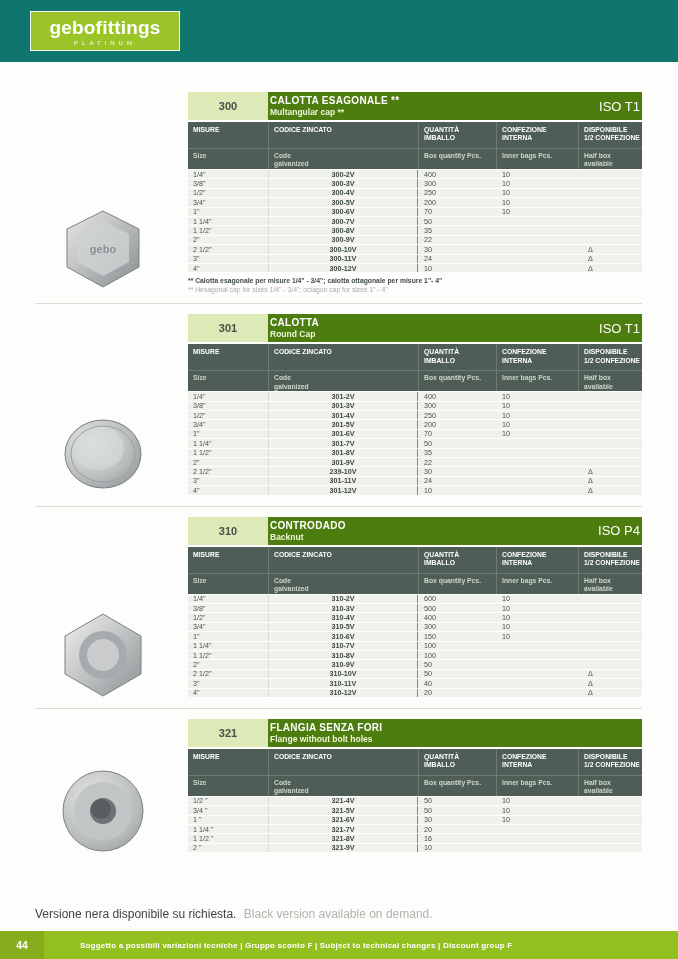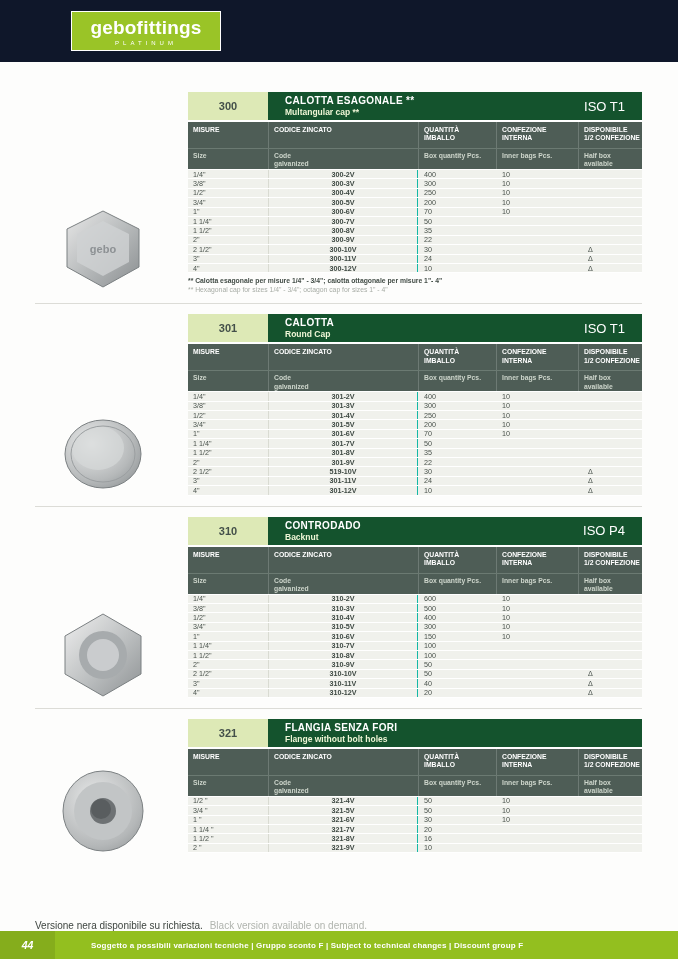--- a/index.html
+++ b/index.html
@@ -1,38 +1,38 @@
 <!DOCTYPE html>
 <html><head>
 <meta charset="utf-8">
 <style>
   * { margin:0; padding:0; box-sizing:border-box; }
   html,body { background:#e9e9e9; }
   body { font-family:"Liberation Sans", sans-serif; }
   .page { width:678px; height:959px; position:relative; overflow:hidden; background:#fdfdfc; margin:0 auto; }
 
   
-  .page-header { height:62px; background:#0f172a; display:flex; align-items:center;padding-left:41px; }
+  .page-header { height:62px; background:#0f766e; display:flex; align-items:center; }
   .logo { margin-left:30px; width:150px; border:1px solid #ffffff; background:#9ac427; padding:6px 8px 4px; text-align:center; }
   .logo-text { color:#fff; font-weight:bold; font-size:19px; line-height:1; letter-spacing:.2px; }
   .logo-sub { color:#fff; font-size:6px; letter-spacing:4px; margin-top:3px; }
   .titles { margin-left:18px; padding-left:14px; border-left:1px solid rgba(255,255,255,.85); color:#fff; }
   .t-it { font-size:11.5px; font-weight:bold; letter-spacing:.4px; }
   .t-en { font-size:10.5px; font-weight:bold; margin-top:3px; letter-spacing:.3px; }
 
   
   .sections { padding:0 36px 0 35px; }
   .section { display:flex; margin-top:10px; padding-top:10px; border-top:1px solid #dcdcd7; }
   .section:first-child { margin-top:30px; padding-top:0; border-top:none; }
   .img-col { width:135px; display:flex; align-items:flex-end; justify-content:center; padding-top:8px; }
   .tbl { flex:1;margin-left:18px; }
 
   .titlebar { display:flex; height:28px; }
   .num { width:80px; background:#dde9b6; color:#44504a; font-weight:bold; font-size:11px; display:flex; align-items:center; justify-content:center; }
-  .namebar { flex:1; background:#14532d; display:flex; align-items:center; justify-content:space-between; padding:0 17px; }
+  .namebar { flex:1; background:#4d7c0f; display:flex; align-items:center; justify-content:space-between; padding:0 2px; }
   .name-it { color:#fff; font-weight:bold; font-size:10px; letter-spacing:.3px; }
   .name-en { color:#eef6d6; font-weight:bold; font-size:8.5px; margin-top:1px; }
   .iso { color:#fff; font-weight:normal; font-size:13px; }
 
   .hrow { display:flex; background:#4e5d56; color:#fff; }
   .hrow-it { height:28px; border-top:2px solid #fff; }
   .hrow-en { height:22px; border-top:1px solid #6b7a72; border-bottom:1px solid #fff; }
   .hc { white-space:pre-line; line-height:1.25; padding:4px 0 0 5px; font-size:6.8px; font-weight:bold; }
   .hrow-it .hc { color:#fff; }
   .hrow-en .hc { color:#cdd5cb; padding-top:3px; }
@@ -45,25 +45,25 @@
   .dc.c0 { padding-left:5px; }
   .dc.c1 { text-align:center; font-weight:bold; color:#3e4943; border-left:1px solid #d9dbd2; border-right:1px solid #14b8a6; height:100%; display:flex; align-items:center; justify-content:center; }
   .dc.c2 { padding-left:6px; }
   .dc.c3 { padding-left:6px; }
   .dc.c4 { padding-left:10px; }
 
   .fn-it { font-size:6.8px; font-weight:bold; color:#424c46; margin-top:4px; }
   .fn-en { font-size:6.8px; color:#a8ada6; margin-top:2px; }
 
   
-  .note { position:absolute; left:35px; bottom:28px; font-size:10px;text-align:right; }
+  .note { position:absolute; left:35px; bottom:38px; font-size:12px;text-align:right; }
   .note-it { color:#3f4641; }
   .note-en { color:#b0b4ae; margin-left:4px; }
   .page-footer { position:absolute; left:0; right:0; bottom:0; height:28px; background:#93bf1f; display:flex; align-items:center; }
-  .pnum { width:55px; height:100%; background:#85ad1c; color:#fff; font-weight:bold; font-size:10.5px; display:flex; align-items:center; justify-content:center;font-style:italic; }
+  .pnum { width:44px; height:100%; background:#85ad1c; color:#fff; font-weight:bold; font-size:10.5px; display:flex; align-items:center; justify-content:center; }
   .ftext { color:#fff; font-weight:bold; font-size:8px; margin-left:10px; letter-spacing:.2px;padding-left:26px; }
 </style>
 </head>
 <body>
 
 <div class="page">
 
   <header class="page-header">
     <div class="logo">
       <div class="logo-text">gebofittings</div>
@@ -294,21 +294,21 @@
           </div>
           <div class="drow">
             <div class="dc c0">2"</div>
             <div class="dc c1">301-9V</div>
             <div class="dc c2">22</div>
             <div class="dc c3"></div>
             <div class="dc c4"></div>
           </div>
           <div class="drow">
             <div class="dc c0">2 1/2"</div>
-            <div class="dc c1">519-10V</div>
+            <div class="dc c1">239-10V</div>
             <div class="dc c2">30</div>
             <div class="dc c3"></div>
             <div class="dc c4">Δ</div>
           </div>
           <div class="drow">
             <div class="dc c0">3"</div>
             <div class="dc c1">301-11V</div>
             <div class="dc c2">24</div>
             <div class="dc c3"></div>
             <div class="dc c4">Δ</div>

